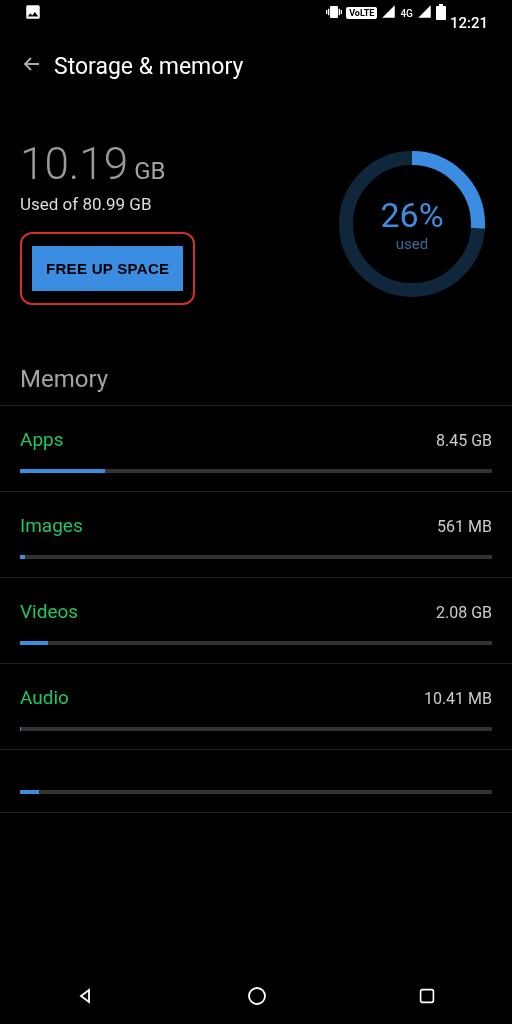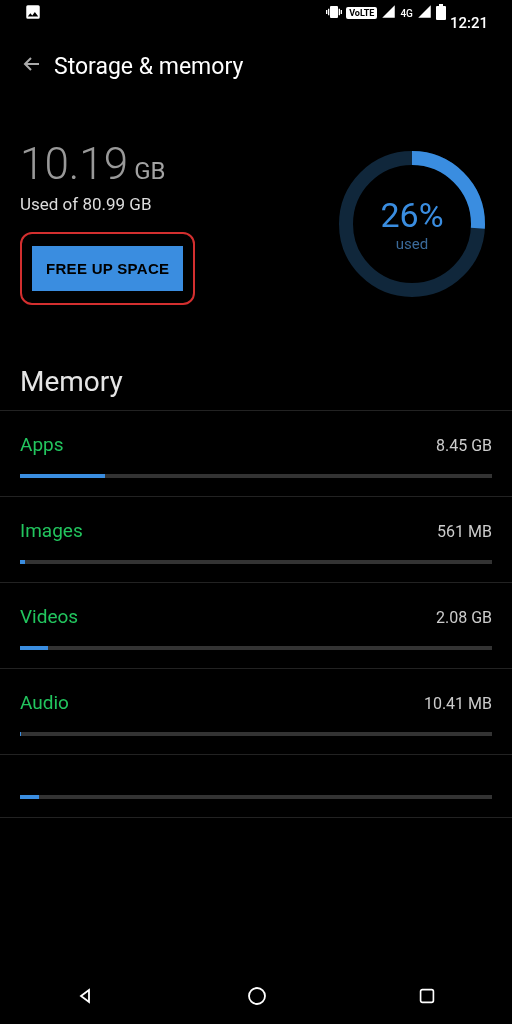--- a/index.html
+++ b/index.html
@@ -104,22 +104,22 @@
     font-size: 34px;
     font-weight: 400;
     color: #3a8de0;
   }
   .ring-label {
     font-size: 15px;
     color: #3a6a9a;
   }
   .section-header {
     padding: 40px 20px 12px 20px;
-    font-size: 28px;
-    color: #e5e5e5;
+    font-size: 24px;
+    color: #a3a3a3;
   }
   .divider {
     height: 1px;
     background: #222;
   }
   .cat-row {
     padding: 22px 20px 18px 20px;
   }
   .cat-top {
     display: flex;

